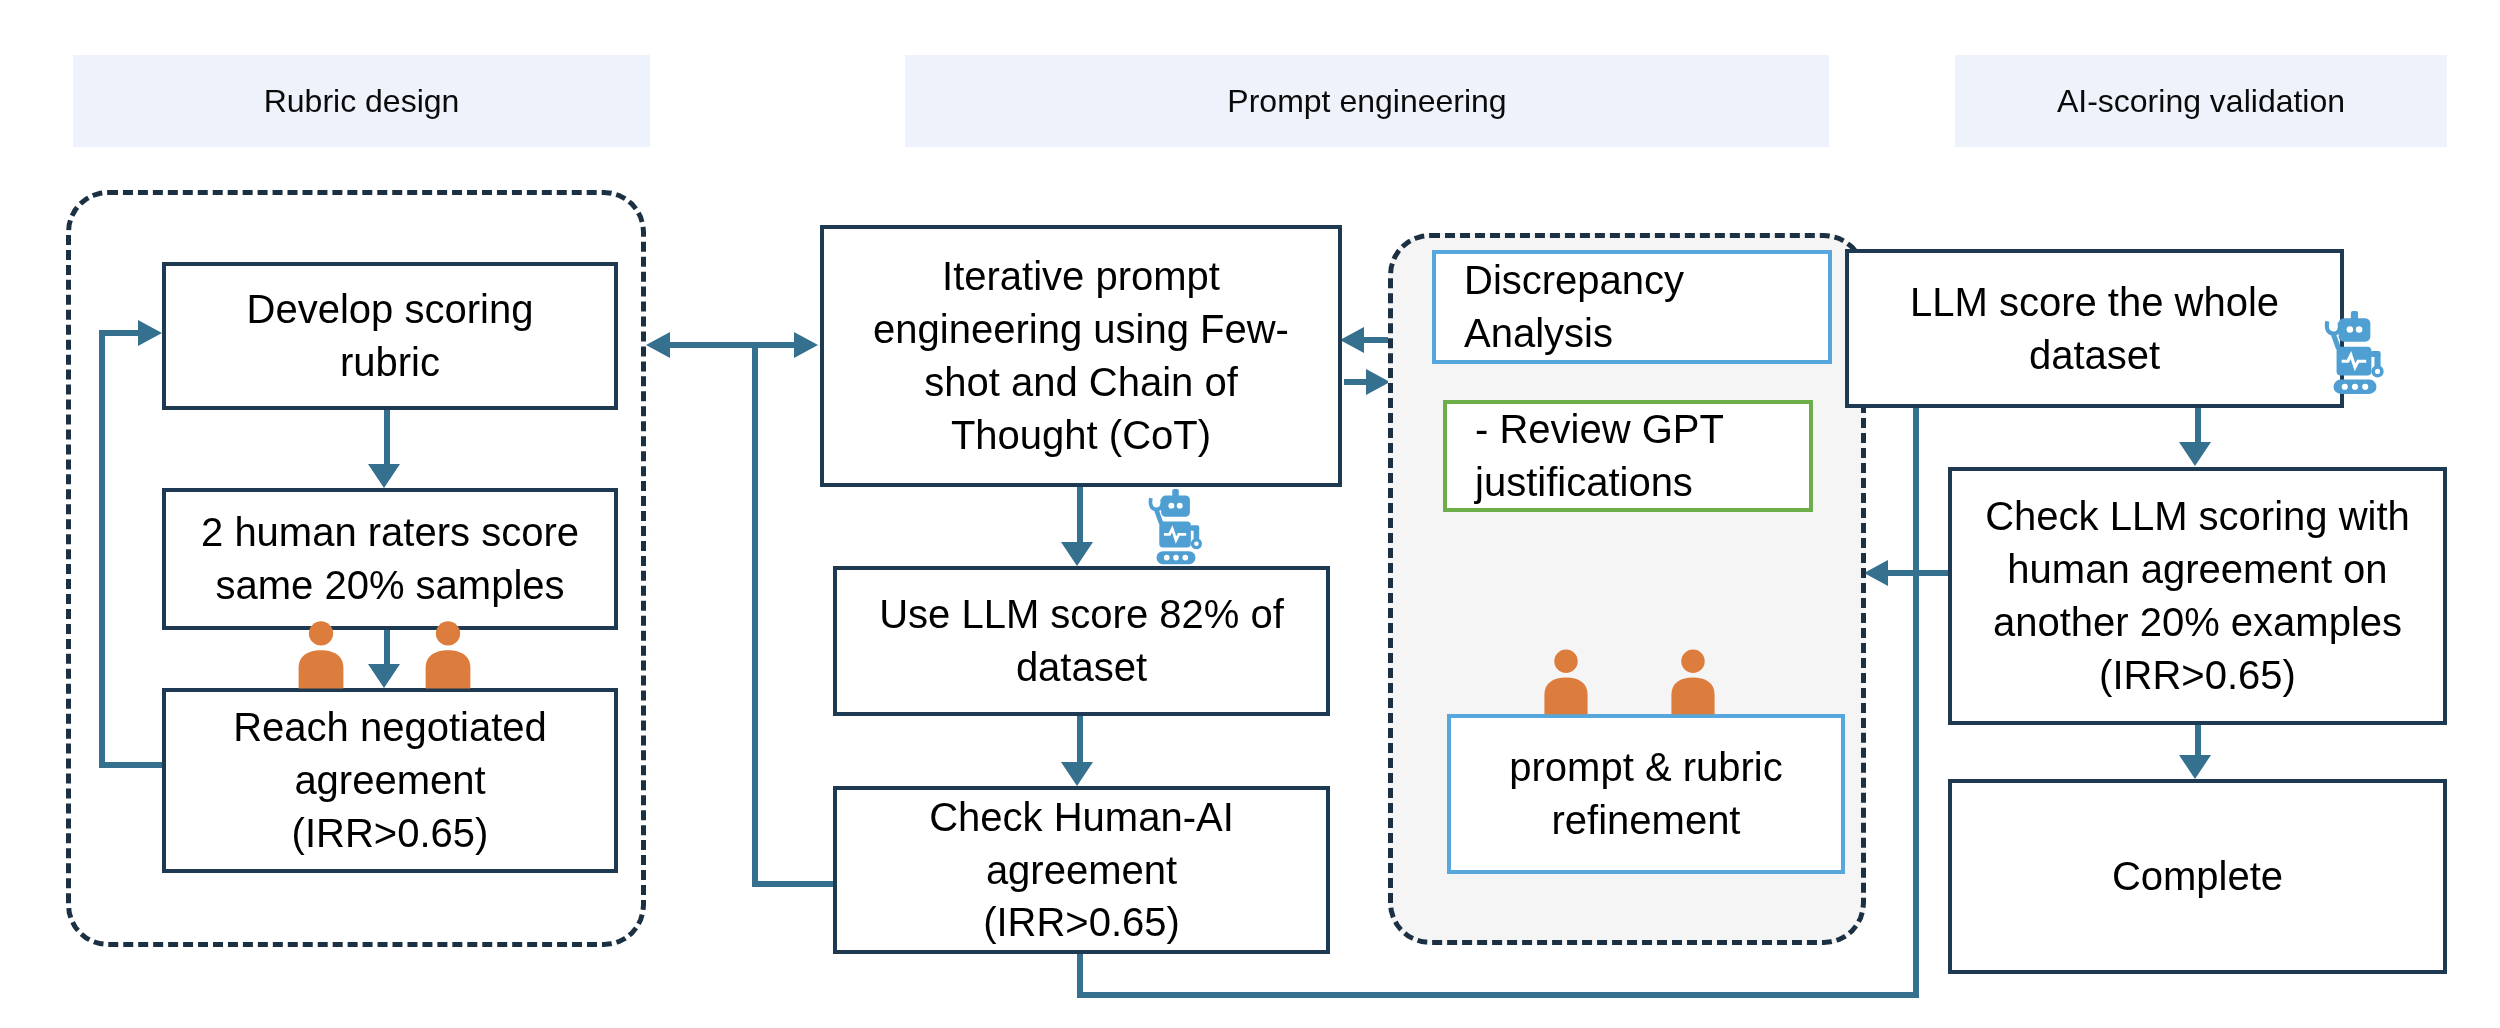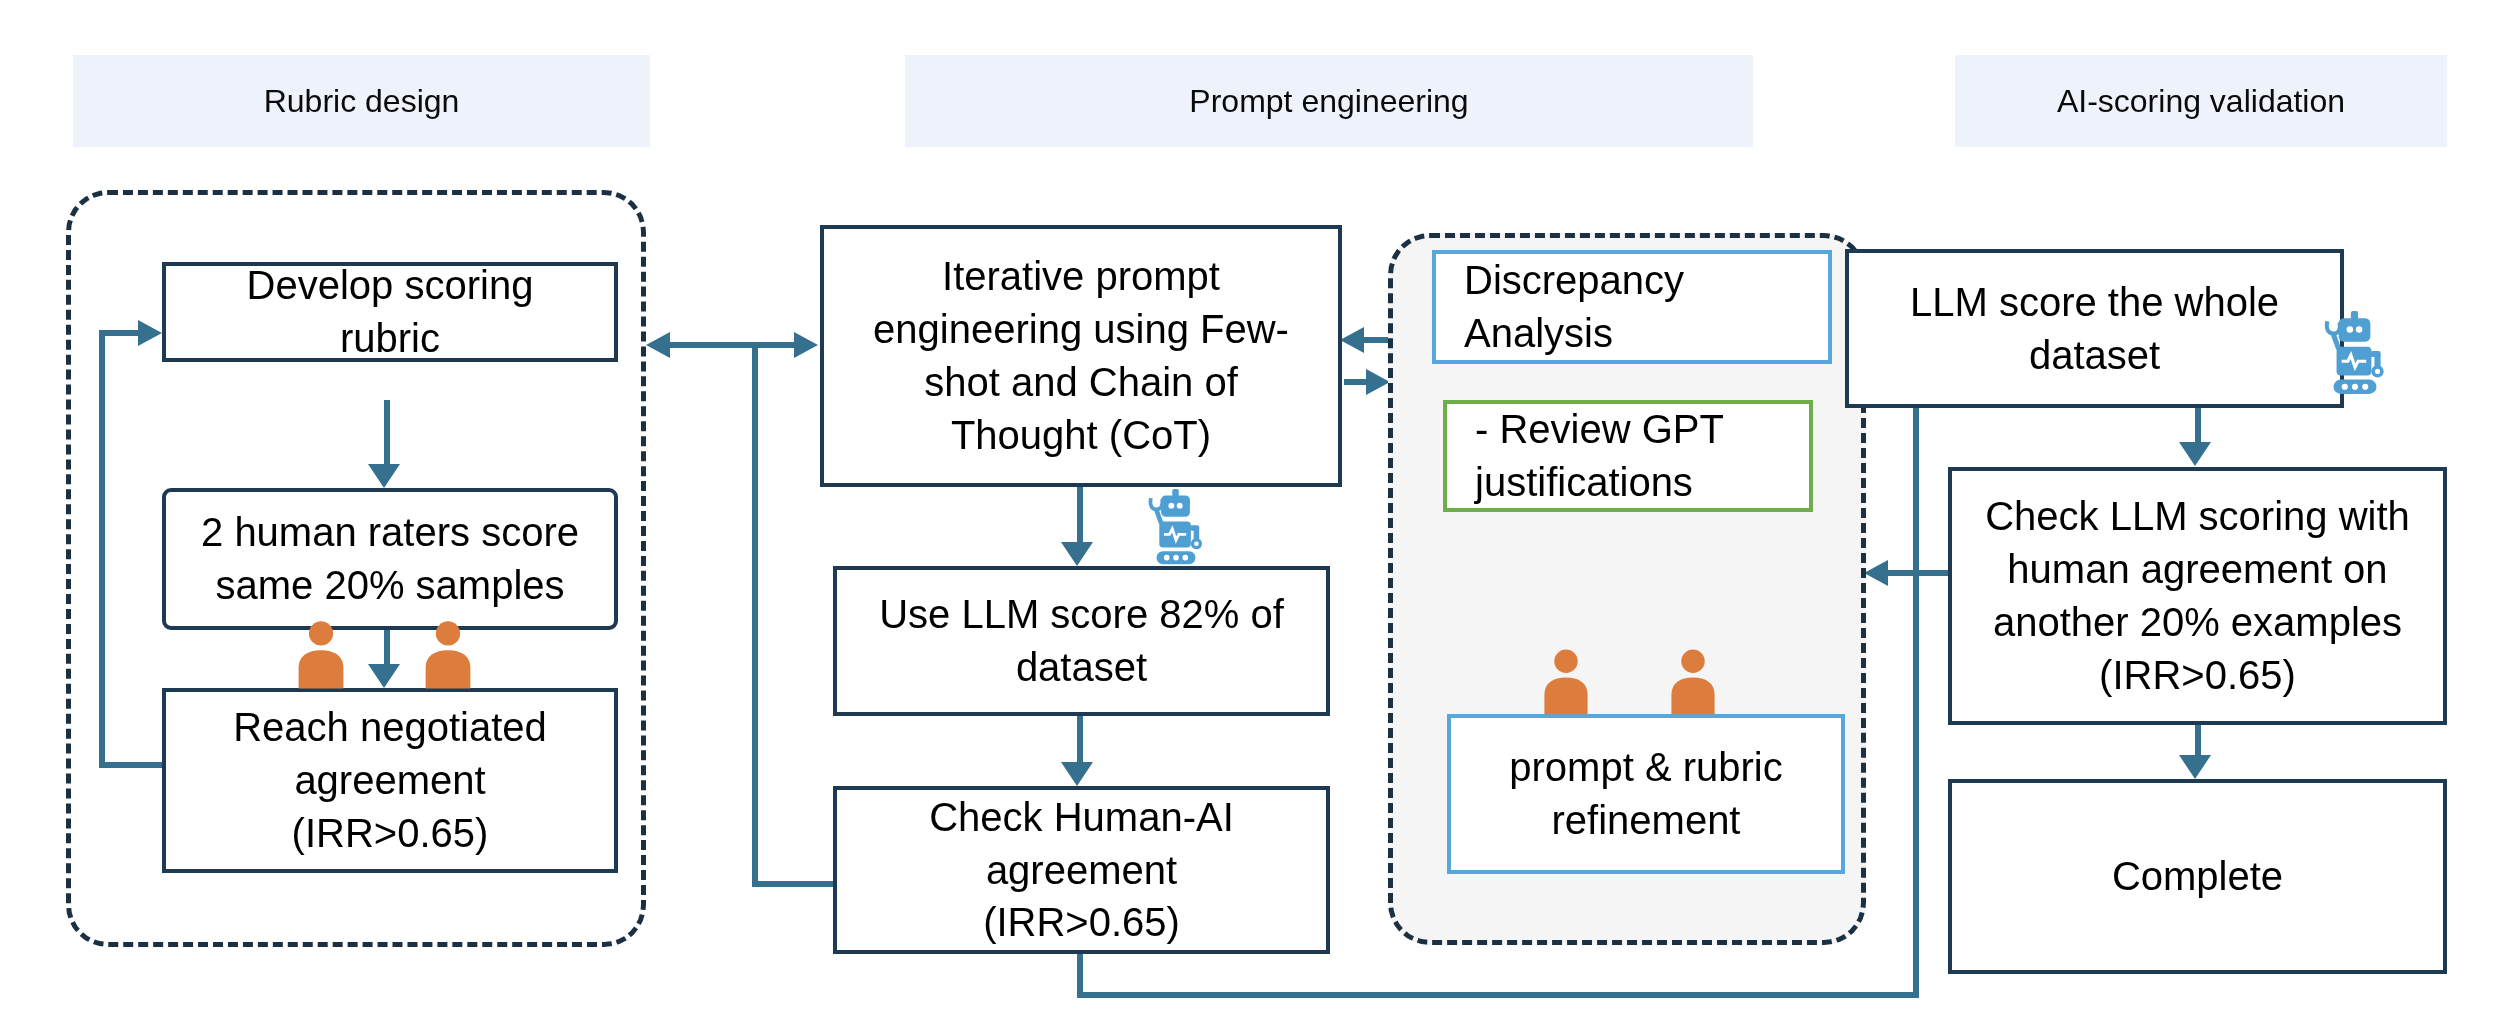--- a/index.html
+++ b/index.html
@@ -31,21 +31,21 @@
   .ah.left{border-top:13px solid transparent;border-bottom:13px solid transparent;border-right:24px solid var(--conn);}
   .icon{position:absolute;}
   .icon svg{width:100%;height:100%;display:block;}
 </style>
 </head>
 <body>
 
 <div class="canvas">
 
   <div class="hdr" style="left:73px;top:55px;width:577px;height:92px;">Rubric design</div>
-  <div class="hdr" style="left:905px;top:55px;width:848px;height:92px;">Prompt engineering</div>
+  <div class="hdr" style="left:905px;top:55px;width:924px;height:92px;">Prompt engineering</div>
   <div class="hdr" style="left:1955px;top:55px;width:492px;height:92px;">AI-scoring validation</div>
 
   <div class="vline" style="left:384px;top:400px;width:6px;height:68px;"></div>
   <div class="ah down" style="left:368px;top:464px;"></div>
 
   <div class="vline" style="left:384px;top:630px;width:6px;height:38px;"></div>
   <div class="ah down" style="left:368px;top:664px;"></div>
 
   <div class="hline" style="left:99px;top:762px;width:63px;height:6px;"></div>
   <div class="vline" style="left:99px;top:330px;width:6px;height:438px;"></div>
@@ -79,23 +79,23 @@
   <div class="vline" style="left:2195px;top:408px;width:6px;height:38px;"></div>
   <div class="ah down" style="left:2179px;top:442px;"></div>
 
   <div class="vline" style="left:2195px;top:725px;width:6px;height:32px;"></div>
   <div class="ah down" style="left:2179px;top:755px;"></div>
 
   <div class="hline" style="left:1886px;top:570px;width:62px;height:6px;"></div>
   <div class="ah left" style="left:1864px;top:560px;"></div>
 
   <div class="dashed" style="left:66px;top:190px;width:580px;height:757px;"></div>
-  <div class="box" style="left:162px;top:262px;width:456px;height:100px;">Develop scoring
+  <div class="box" style="left:162px;top:262px;width:456px;height:148px;">Develop scoring
 rubric</div>
-  <div class="box" style="left:162px;top:488px;width:456px;height:142px;border-radius:9px;">2 human raters score
+  <div class="box" style="left:162px;top:488px;width:456px;height:142px;">2 human raters score
 same 20% samples</div>
   <div class="box" style="left:162px;top:688px;width:456px;height:185px;">Reach negotiated
 agreement
 (IRR&gt;0.65)</div>
 
   <div class="box" style="left:820px;top:225px;width:522px;height:262px;">Iterative prompt
 engineering using Few-
 shot and Chain of
 Thought (CoT)</div>
   <div class="box" style="left:833px;top:566px;width:497px;height:150px;">Use LLM score 82% of

